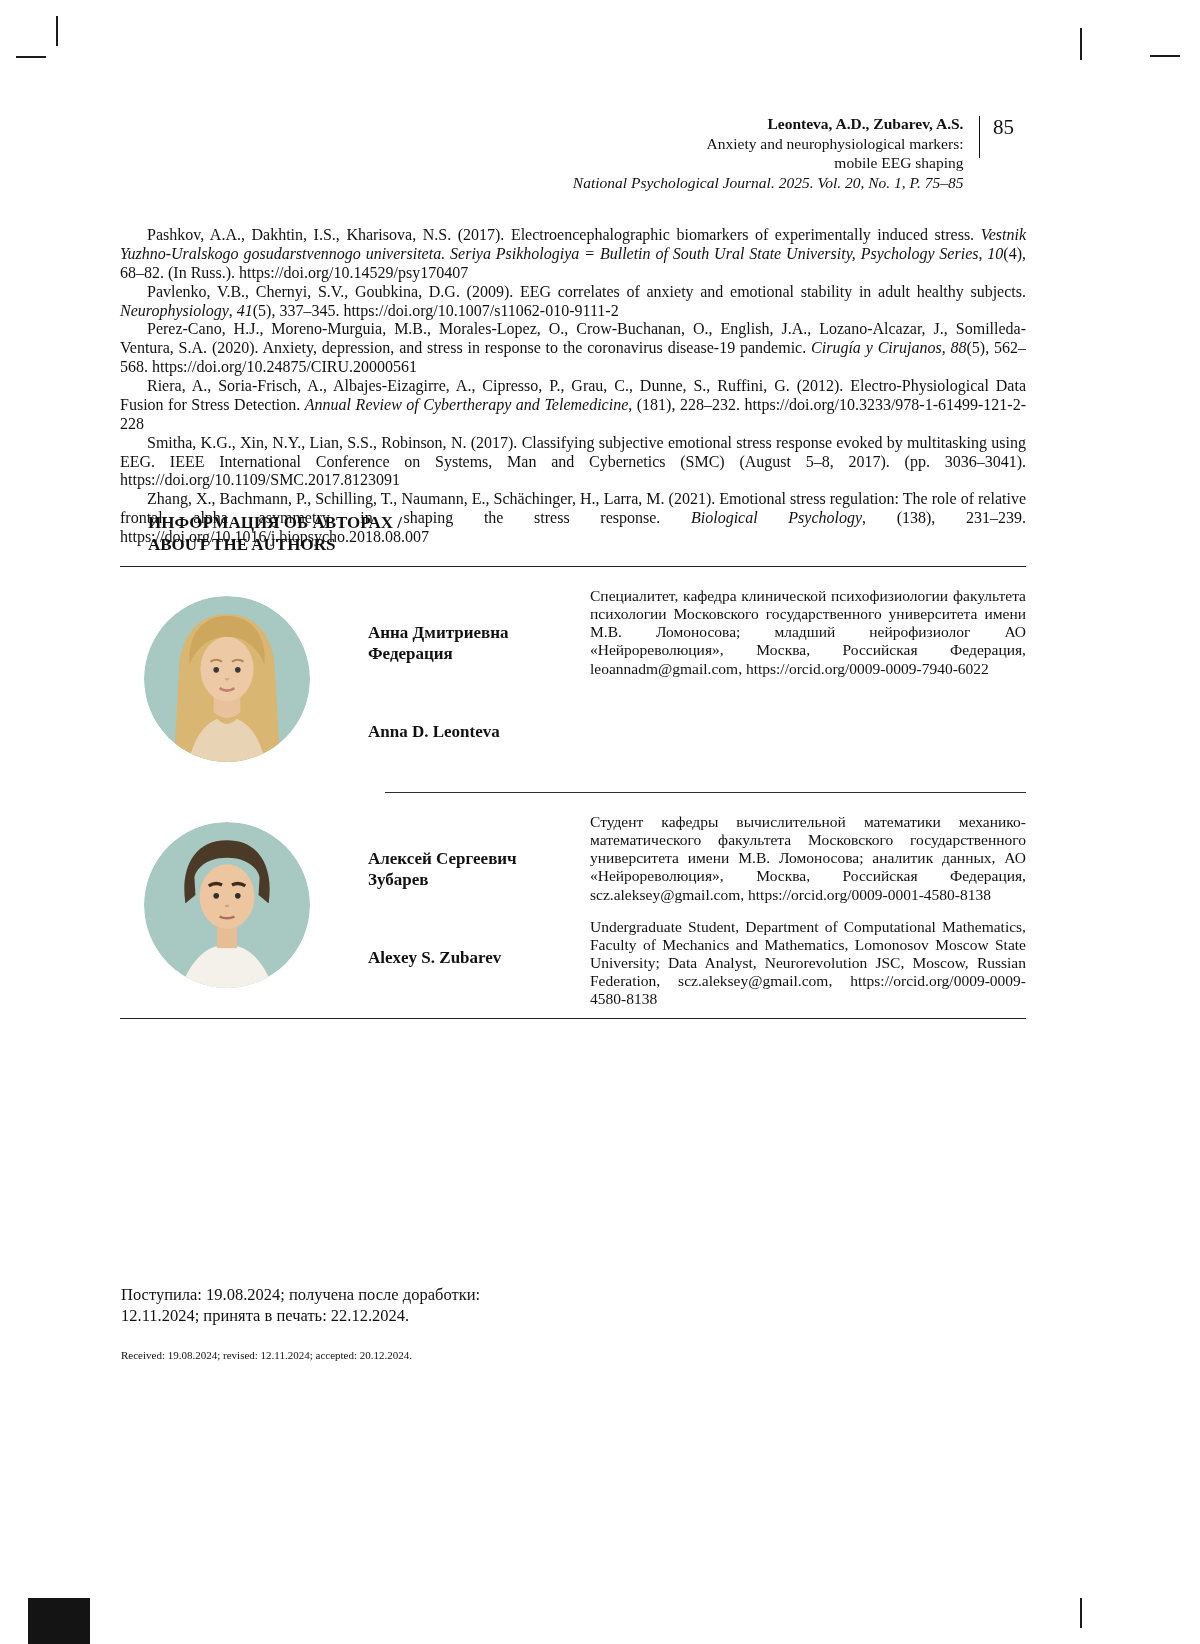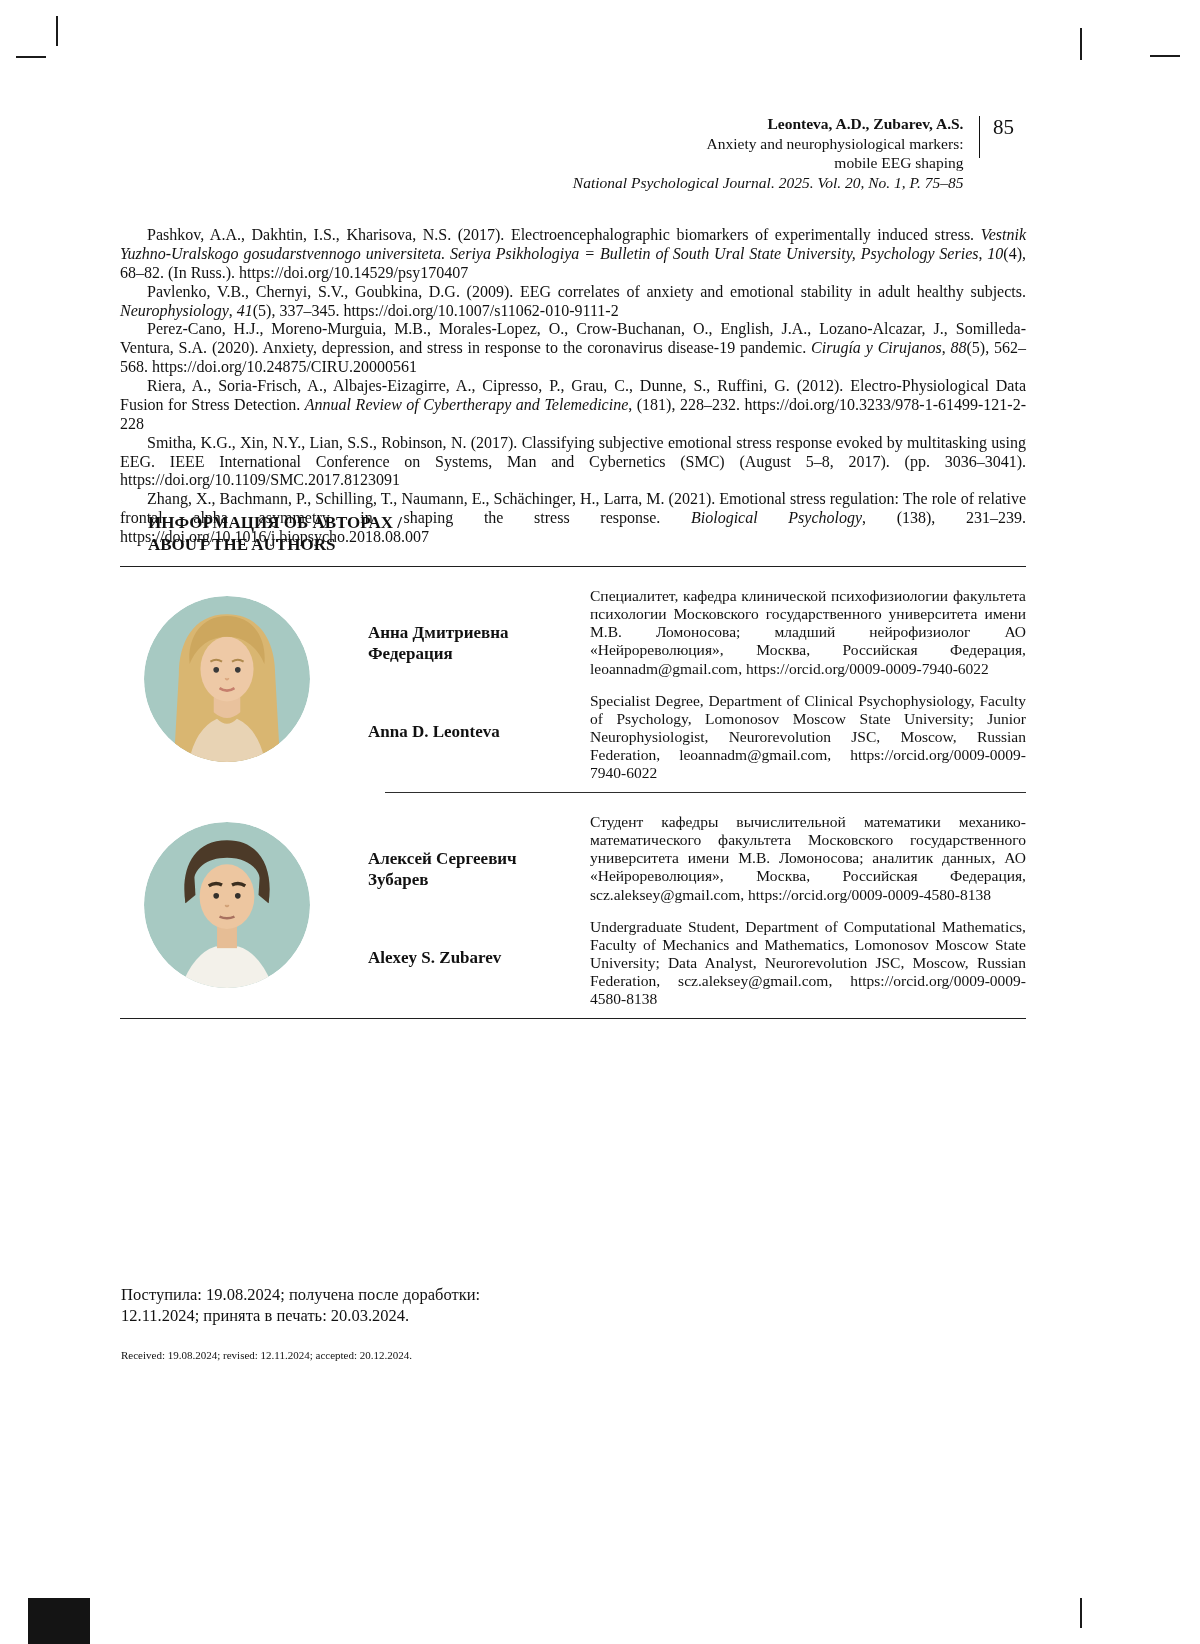--- a/index.html
+++ b/index.html
@@ -119,21 +119,20 @@
             <path d="M45.5 55.5 q4.5 3 9 0" stroke="#c67f6d" stroke-width="1.5" fill="none"></path>
           </g>
         </svg>
       </div>
       <div class="name-col">
         <div>Анна Дмитриевна Федерация</div>
         <div class="name-en">Anna D. Leonteva</div>
       </div>
       <div class="bio-col">
         <p>Специалитет, кафедра клинической психофизиологии факультета психологии Московского государственного университета имени М.В. Ломоносова; младший нейрофизиолог АО «Нейрореволюция», Москва, Российская Федерация, leoannadm@gmail.com, https://orcid.org/0009-0009-7940-6022</p>
-        <p class="bio-en">Specialist Degree, Department of Clinical Psychophysiology, Faculty of Psychology, Lomonosov Moscow State University; Junior Neurophysiologist, Neurorevolution JSC, Moscow, Russian Federation, leoannadm@gmail.com, https://orcid.org/0009-0009-7940-6022</p>
       </div>
     </div>
 
     <hr class="mid-rule">
 
     <div class="author-row">
       <div class="photo-wrap">
         <svg viewBox="0 0 100 100" aria-hidden="true">
           <defs>
               <clipPath id="clipB">
@@ -155,24 +154,24 @@
             <path d="M49 50 q1 1.8 2 0" stroke="#cf9e74" stroke-width="1" fill="none"></path>
             <path d="M45.5 57 q4.5 2 9 0" stroke="#a8715f" stroke-width="1.5" fill="none"></path>
           </g>
         </svg>
       </div>
       <div class="name-col">
         <div>Алексей Сергеевич Зубарев</div>
         <div class="name-en">Alexey S. Zubarev</div>
       </div>
       <div class="bio-col">
-        <p>Студент кафедры вычислительной математики механико-математического факультета Московского государственного университета имени М.В. Ломоносова; аналитик данных, АО «Нейрореволюция», Москва, Российская Федерация, scz.aleksey@gmail.com, https://orcid.org/0009-0009-4580-8138</p>
+        <p>Студент кафедры вычислительной математики механико-математического факультета Московского государственного университета имени М.В. Ломоносова; аналитик данных, АО «Нейрореволюция», Москва, Российская Федерация, scz.aleksey@gmail.com, https://orcid.org/0009-0001-4580-8138</p>
         <p class="bio-en">Undergraduate Student, Department of Computational Mathematics, Faculty of Mechanics and Mathematics, Lomonosov Moscow State University; Data Analyst, Neurorevolution JSC, Moscow, Russian Federation, scz.aleksey@gmail.com, https://orcid.org/0009-0009-4580-8138</p>
       </div>
     </div>
 
     <hr class="rule">
   </div>
 
-  <div class="footer-ru">Поступила: 19.08.2024; получена после доработки: 12.11.2024; принята в печать: 20.03.2024.</div>
+  <div class="footer-ru">Поступила: 19.08.2024; получена после доработки: 12.11.2024; принята в печать: 22.12.2024.</div>
   <div class="footer-en">Received: 19.08.2024; revised: 12.11.2024; accepted: 20.12.2024.</div>
 
 </div>
 
 </body></html>

